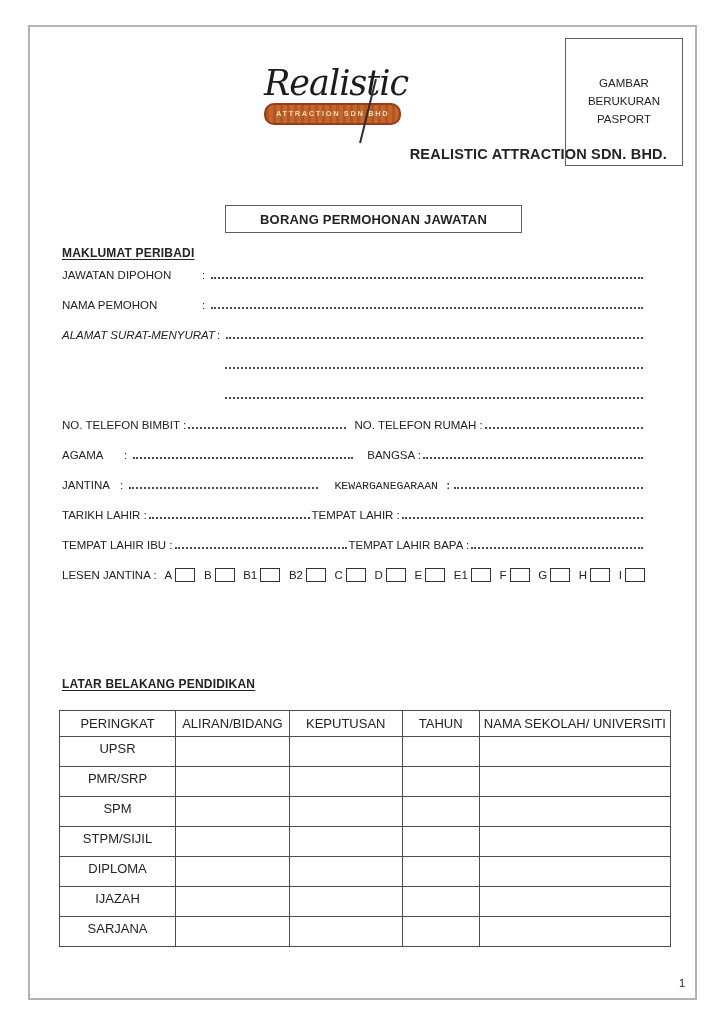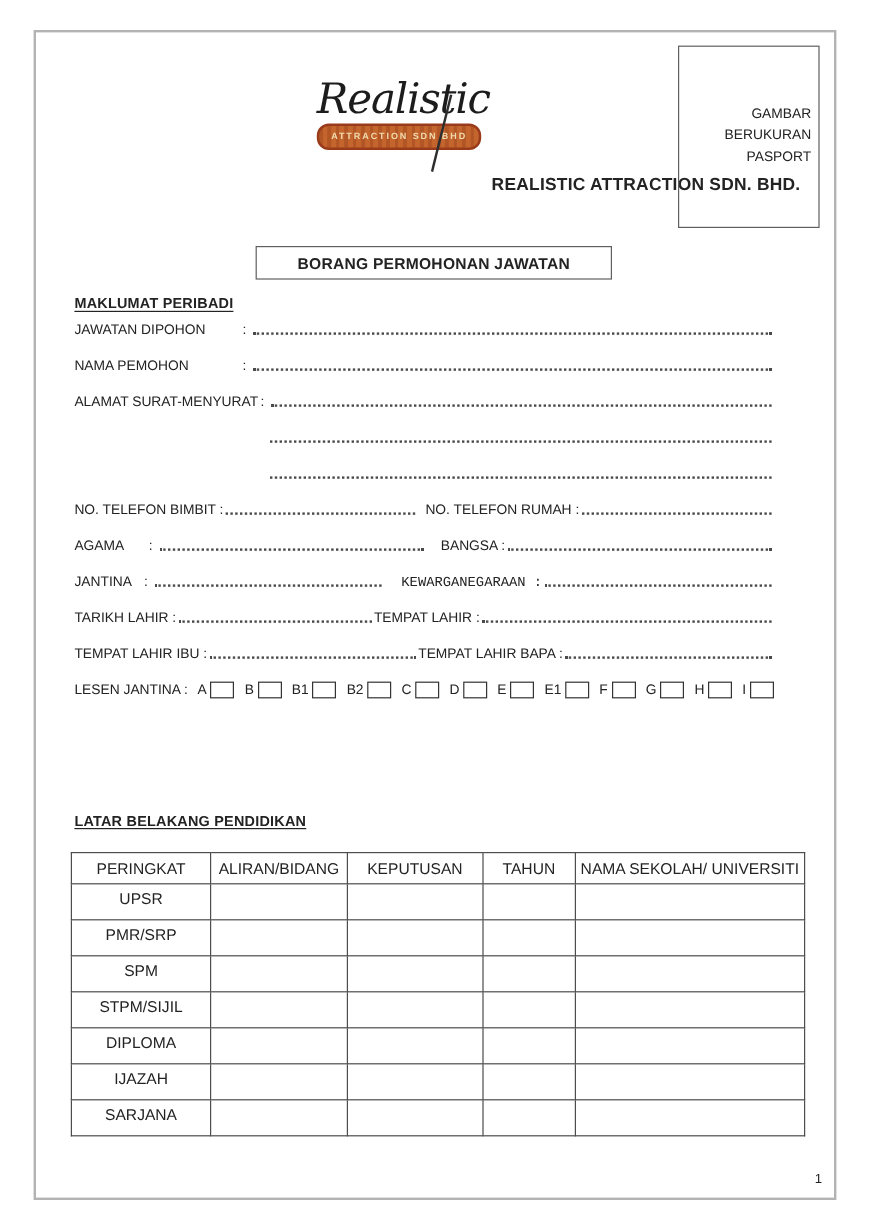--- a/index.html
+++ b/index.html
@@ -19,36 +19,36 @@
     line-height:1;color:#1c1c1c;letter-spacing:-1px;}
   .logo-badge{display:inline-block;margin-top:2px;padding:4px 10px 5px 10px;
     background:var(--badge_bg);
     background-image:repeating-linear-gradient(90deg,rgba(130,45,15,.28) 0 3px,rgba(0,0,0,0) 3px 7px);
     border:2px solid var(--badge_border);border-radius:10px;
     color:var(--badge_text);font-size:7.5px;font-weight:bold;letter-spacing:1.6px;white-space:nowrap;}
   .logo-swash{position:absolute;left:103px;top:12px;width:2px;height:66px;
     background:#2e2e2e;transform:rotate(14deg);}
   .company-name{position:absolute;left:28px;top:146px;width:639px;text-align:right;
     font-size:14.5px;font-weight:bold;letter-spacing:.2px;}
-  .photo-box{position:absolute;left:565px;top:38px;width:118px;height:152px;
+  .photo-box{position:absolute;left:565px;top:38px;width:118px;height:128px;
     border:1px solid var(--box_border);display:flex;align-items:center;justify-content:center;
-    text-align:right;font-size:11.5px;line-height:1.55;padding:6px;}
-  .form-title-box{position:absolute;left:213px;top:205px;width:297px;height:28px;
+    text-align:center;font-size:11.5px;line-height:1.55;padding:6px;}
+  .form-title-box{position:absolute;left:225px;top:205px;width:297px;height:28px;
     border:1px solid var(--box_border);display:flex;align-items:center;justify-content:center;
     font-size:13px;font-weight:bold;letter-spacing:.2px;}
   .sec-heading{position:absolute;left:62px;font-size:12px;font-weight:bold;
     text-decoration:underline;text-underline-offset:2px;letter-spacing:.2px;}
   #heading-personal{top:246px;}
   #heading-education{top:677px;}
   
   .rows{position:absolute;left:62px;top:252px;width:583px;}
   .frow{display:flex;align-items:flex-end;height:30px;font-size:11.5px;white-space:nowrap;}
   .frow .lab{line-height:1.15;}
   .w140{display:inline-block;width:140px;}
-  .w155{display:inline-block;width:155px;}
+  .w155{display:inline-block;width:155px;font-style:italic;}
   .w62{display:inline-block;width:62px;}
   .w58{display:inline-block;width:58px;}
   .colon{margin:0 4px 0 0;}
   .ml6{margin-left:6px;} .ml10{margin-left:10px;} .ml12{margin-left:12px;} .ml14{margin-left:14px;font-family:Liberation Mono, monospace;}
   .dots{flex-grow:1;min-width:18px;border-bottom:2px dotted var(--dots);
     margin:0 2px 3px 2px;height:4px;}
   .f1{flex-grow:1;} .f2{flex-grow:2;} .f3{flex-grow:3;} .f4{flex-grow:4;}
   .indent{margin-left:163px;}
   
   .lic-items{flex:1;display:flex;justify-content:space-between;align-items:flex-end;

